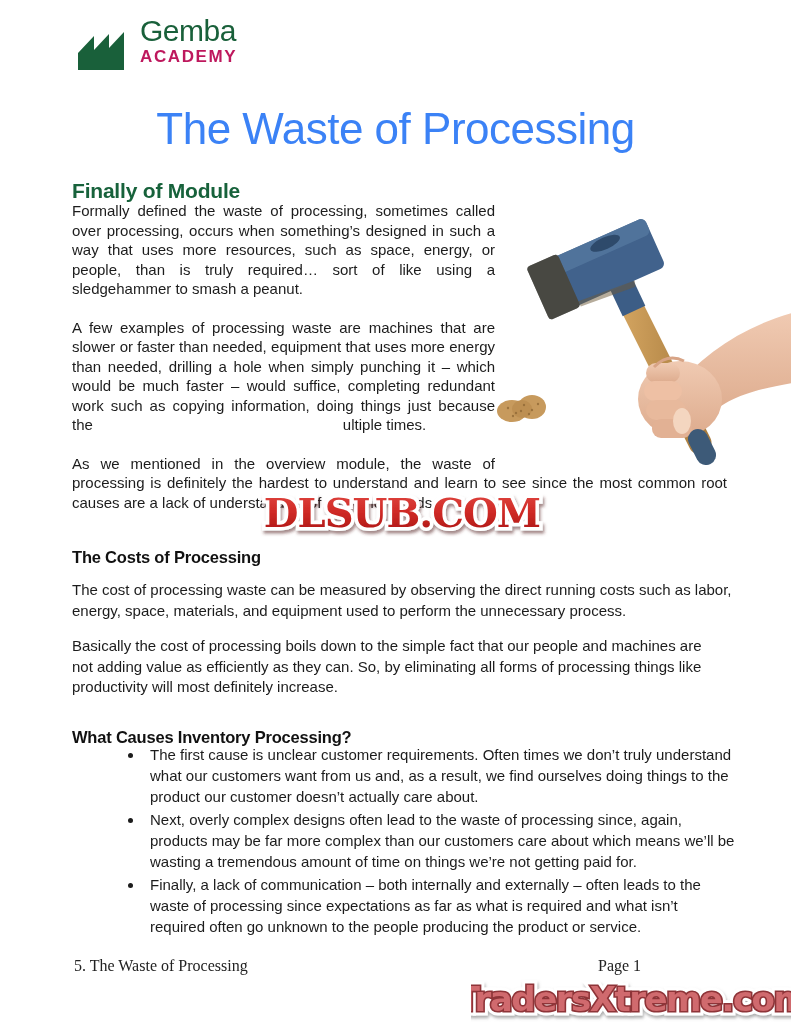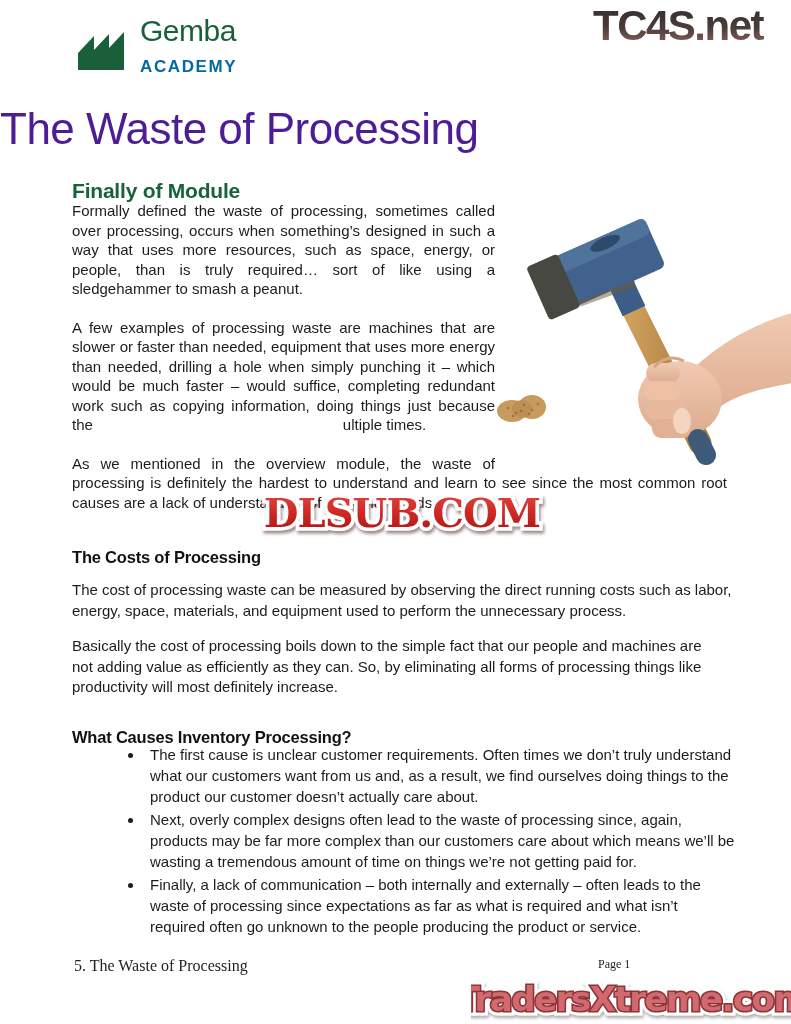--- a/index.html
+++ b/index.html
@@ -9,29 +9,29 @@
     background:#ffffff;
     font-family:"Liberation Sans",sans-serif;
     color:#1c1c1c;
     overflow:hidden;
   }
   
   .logo{position:absolute;left:76px;top:16px;display:flex;align-items:flex-start;gap:6px;}
   .logo svg{display:block;margin-top:12px;}
   .logo-text{line-height:1;}
   .logo-name{font-size:30px;font-weight:400;color:#19603a;letter-spacing:-0.5px;}
-  .logo-sub{font-size:17px;font-weight:700;color:#0369a1;letter-spacing:1.6px;margin-top:12px;}
+  .logo-sub{font-size:17px;font-weight:700;color:#be185d;letter-spacing:1.6px;margin-top:2px;}
   
   .wm-tc4s{position:absolute;top:0px;right:2px;}
   .wm-dlsub{position:absolute;left:252px;top:482px;}
   .wm-traders{position:absolute;right:-2px;top:974px;}
   
   .doc-title{
     position:absolute;top:104px;left:0;right:0;
-    font-size:44px;font-weight:400;color:#4c1d95;
+    text-align:center;font-size:44px;font-weight:400;color:#3b82f6;
     letter-spacing:-0.5px;
   }
   .h-green{
     position:absolute;left:72px;top:179px;
     font-size:21px;font-weight:700;color:#17623b;letter-spacing:-0.2px;
   }
   .h-black{font-size:16.5px;font-weight:700;color:#111;letter-spacing:-0.2px;}
   .costs-heading{position:absolute;left:72px;top:548px;}
   .causes-heading{position:absolute;left:72px;top:728px;}
   
@@ -53,50 +53,38 @@
     font-size:15px;line-height:21px;
   }
   .bullets li{margin:0 0 2px 0;padding-left:6px;}
   
   .footer-left{
     position:absolute;left:74px;top:957px;
     font-family:"Liberation Serif",serif;font-size:16px;color:#222;
   }
   .footer-right{
     position:absolute;left:598px;top:957px;
-    font-family:"Liberation Serif",serif;font-size:12px;color:#222;
+    font-family:"Liberation Serif",serif;font-size:16px;color:#222;
   }
 </style>
 </head>
 <body>
 
 <div class="page">
 
   <div class="logo">
     <svg width="58" height="46" viewBox="0 0 58 46" aria-hidden="true">
       <polygon points="2,42 2,25 18,8 18,22 33,6 33,20 48,4 48,42" fill="#19603a"></polygon>
     </svg>
     <div class="logo-text">
       <div class="logo-name">Gemba</div>
       <div class="logo-sub">ACADEMY</div>
     </div>
   </div>
 
-  <div class="wm-tc4s">
-    <svg width="222" height="54" viewBox="0 0 222 54" aria-hidden="false">
-      <defs>
-        <linearGradient id="tcgrad" x1="0" y1="0" x2="0" y2="1">
-          <stop offset="0%" stop-color="#2c2c2c"></stop>
-          <stop offset="55%" stop-color="#4c3c39"></stop>
-          <stop offset="100%" stop-color="#9a6a60"></stop>
-        </linearGradient>
-      </defs>
-      <text x="111" y="40" text-anchor="middle" font-family="Liberation Sans, sans-serif" font-weight="700" font-size="42" letter-spacing="-1.5" fill="url(#tcgrad)">TC4S.net</text>
-    </svg>
-  </div>
 
   <div class="doc-title">The Waste of Processing</div>
 
   <div class="h-green">Finally of Module</div>
 
   <div class="flow">
     <div class="img-float">
       <svg width="296" height="270" viewBox="0 0 296 270" role="img">
         <defs>
           <linearGradient id="wood" x1="0" y1="0" x2="1" y2="0">

